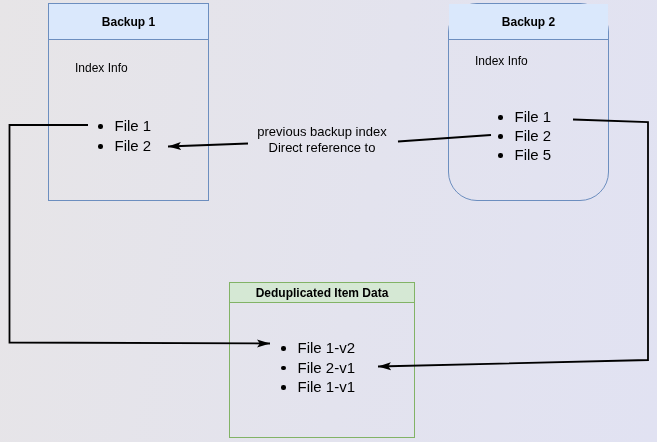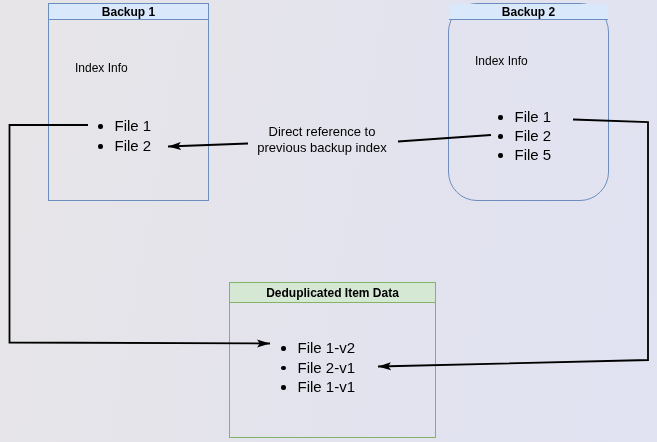--- a/index.html
+++ b/index.html
@@ -34,21 +34,21 @@
   .box.green { border: 1px solid var(--green-border, #82b366); }
   .box-header {
     box-sizing: border-box;
     display: flex;
     align-items: center;
     justify-content: center;
     font-size: 12px;
     font-weight: bold;
   }
   .blue .box-header {
-    height: 16px;
+    height: 36px;
     background: var(--blue-header, #dae8fc);
     border-bottom: 1px solid var(--blue-border, #6c8ebf);
   }
   .green .box-header {
     height: 20px;
     background: var(--green-header, #d5e8d4);
     border-bottom: 1px solid var(--green-border, #82b366);
   }
   .subtitle {
     position: absolute;
@@ -71,21 +71,21 @@
     display: inline-block;
     width: 4.5px;
     height: 4.5px;
     border-radius: 50%;
     background: var(--text, #000);
     margin-right: 12px;
     vertical-align: 2.5px;
   }
   #backup1 { left: 48px;  top: 3px;   width: 161px; height: 198px; }
   #backup2 { left: 448px; top: 3px;   width: 161px; height: 198px; border-radius: 29px; }
-  #dedup   { left: 229px; top: 282px; width: 207px; height: 156px; }
+  #dedup   { left: 229px; top: 282px; width: 186px; height: 156px; }
 
   #backup1 .subtitle { left: 26px; top: 57px; }
   #backup2 .subtitle { left: 26px; top: 50px; }
   #backup1 ul.file-list { left: 49px; top: 112px; }
   #backup2 ul.file-list { left: 49px; top: 103px; }
   #dedup   ul.file-list { left: 51px; top: 55px; }
 
   .annotation {
     position: absolute;
     left: 237px;
@@ -125,22 +125,22 @@
   <div class="box green" id="dedup">
     <div class="box-header">Deduplicated Item Data</div>
     <ul class="file-list">
       <li>File 1-v2</li>
       <li>File 2-v1</li>
       <li>File 1-v1</li>
     </ul>
   </div>
 
   <div class="annotation">
+    <div>previous backup index</div>
     <div>Direct reference to</div>
-    <div>previous backup index</div>
   </div>
 
   <svg class="arrows" viewBox="0 0 657 442" xmlns="http://www.w3.org/2000/svg">
     <defs>
       <marker id="ah" markerUnits="userSpaceOnUse" markerWidth="14" markerHeight="10" refX="13" refY="4.5" orient="auto">
         <polygon points="0,0.5 13,4.5 0,8.5 2.8,4.5" fill="#000"></polygon>
       </marker>
     </defs>
     <path d="M 88,125 L 9.5,125 L 9.5,342.5 L 270,343.5" fill="none" stroke="#000" stroke-width="1.8" marker-end="url(#ah)"></path>
     <path d="M 573,119.5 L 648,122 L 648,360 L 378,366.5" fill="none" stroke="#000" stroke-width="1.8" marker-end="url(#ah)"></path>

